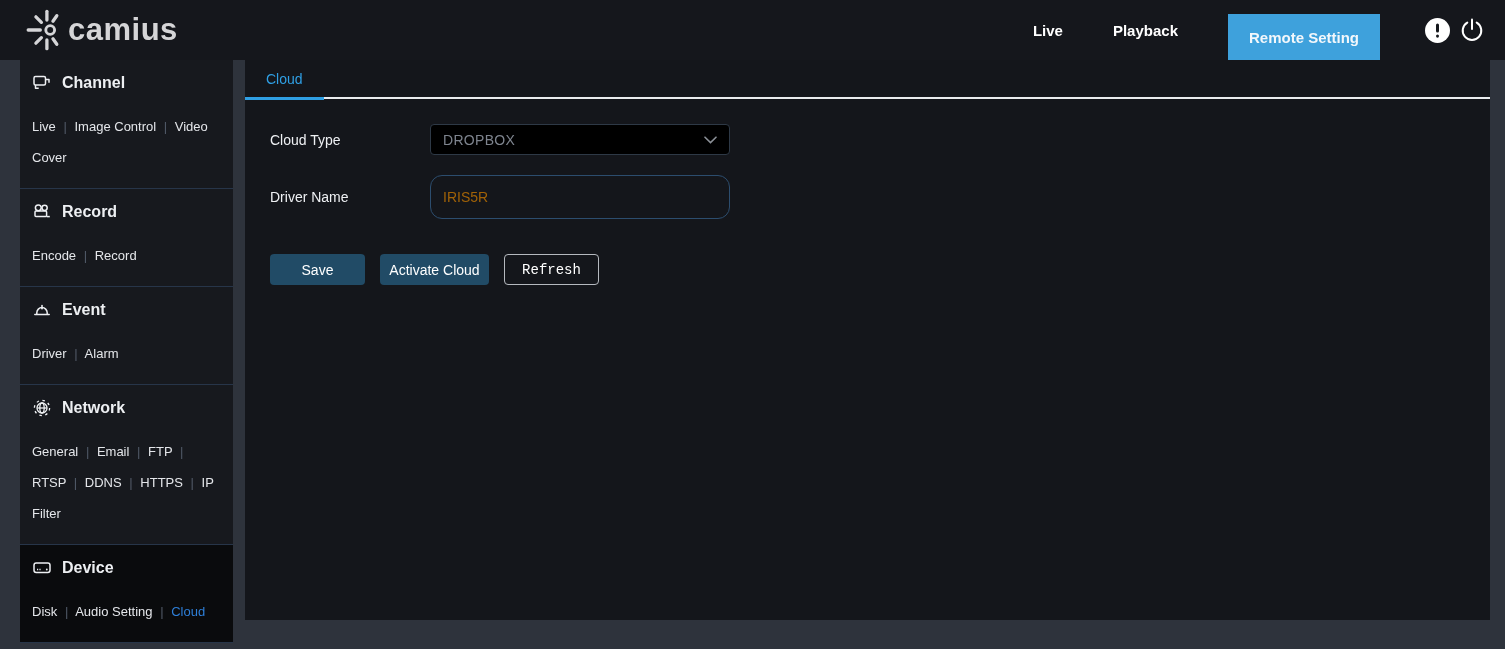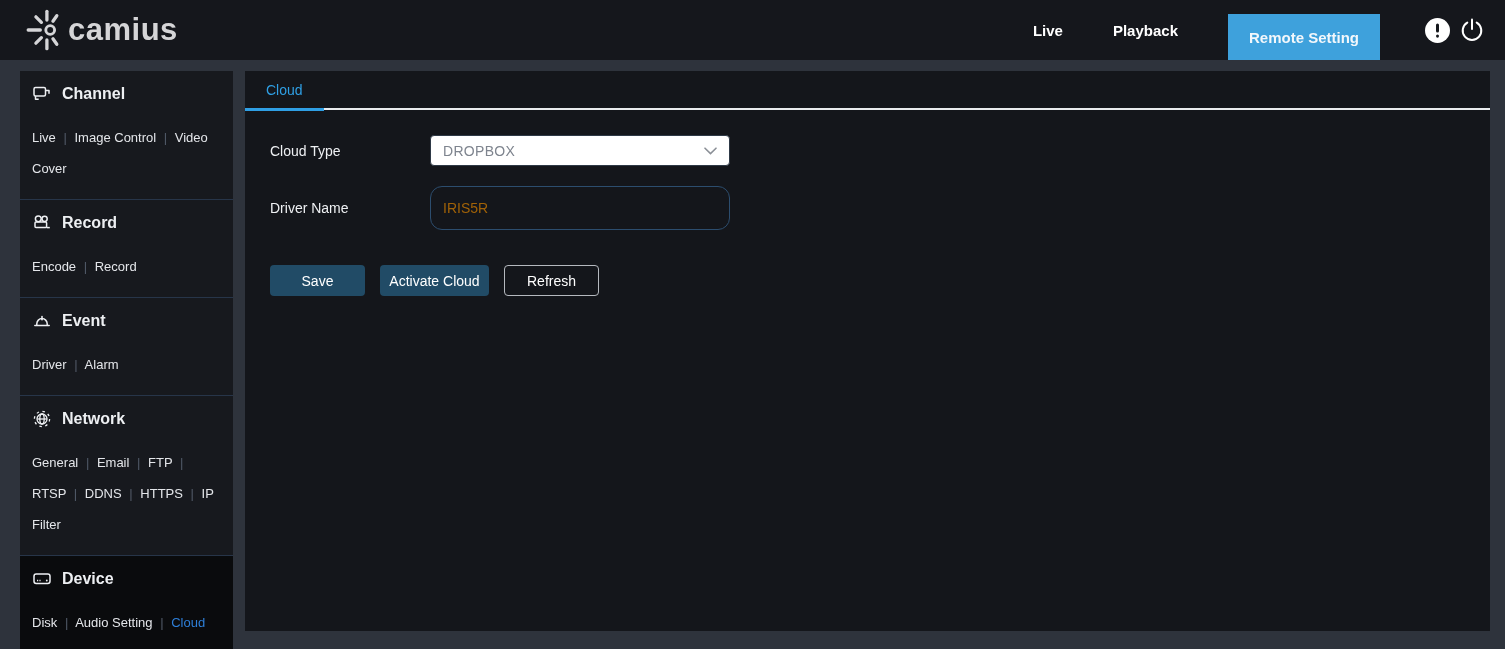--- a/index.html
+++ b/index.html
@@ -11,21 +11,21 @@
   .brand { display:flex; align-items:center; gap:2px; }
   .brand-name { color:#d5d5d7; font-size:31px; font-weight:bold; letter-spacing:.5px; margin-left:-4px; }
   .nav { margin-left:auto; display:flex; align-items:center; height:100%; }
   .nav-item { color:#fff; font-weight:bold; font-size:15px; margin-right:50px; cursor:pointer; }
   .nav-item.active { background:#3ea1dc; height:46px; padding:0 21px; display:flex; align-items:center;
                      align-self:flex-end; margin-right:0; color:#f2f7fb; }
   .header-icons { display:flex; align-items:center; gap:9px; margin-left:44px; }
   .hicon { width:26px; height:26px; display:flex; align-items:center; justify-content:center; cursor:pointer; }
 
   
-  .shell { display:flex; margin-top:11px; height:560px; padding:0 15px 0 20px; gap:12px; }
+  .shell { display:flex; height:560px; padding:0 15px 0 20px; gap:12px; }
 
   
   .sidebar { width:213px; background:#17191e; display:flex; flex-direction:column; }
   .side-section { padding:13px 10px 15px 12px; border-bottom:1px solid #273549; }
   .side-section.active { background:#0a0b0d; }
   .side-head { display:flex; align-items:center; gap:10px; margin-bottom:18px; height:20px; }
   .stitle { color:#edeff2; font-size:16px; font-weight:bold; }
   .sicon { width:20px; height:20px; display:flex; align-items:center; justify-content:center; }
   .side-links { font-size:13px; color:#e4e6ea; line-height:31px; }
   .side-links .link { cursor:pointer; color:#e4e6ea; text-decoration:none; }
@@ -41,32 +41,32 @@
   .form { padding:25px 0 0 25px; }
   .row { display:flex; align-items:center; margin-bottom:26px; height:31px; }
   .flabel { width:160px; font-size:14px; color:#eef0f3; }
 
   .toggle { width:40px; height:21px; border-radius:11px; background:#424750; position:relative; cursor:pointer; }
   .toggle[data-state="on"] { background:#3c9ddb; }
   .toggle .knob { position:absolute; top:2px; left:2px; width:17px; height:17px; border-radius:50%;
                   background:#f3f5f7; transition:transform .1s; }
   .toggle[data-state="on"] .knob { transform:translateX(19px); }
 
-  .select { width:300px; height:31px; border:1px solid #2e3946; border-radius:4px; background:#ffffff;
+  .select { width:300px; height:31px; border:1px solid #2e3946; border-radius:4px; background:#000000;
             display:flex; align-items:center; justify-content:space-between; padding:0 12px; cursor:pointer; }
   .select-value { color:#7e848e; font-size:14px; letter-spacing:.3px; }
 
   .text-input { width:300px; height:44px; background:transparent; border:1px solid #2c4d6e; border-radius:12px;
                 color:#a16207; font-size:14px; padding:0 12px; font-family:"Liberation Sans", sans-serif; outline:none; }
 
   .btnrow { display:flex; gap:15px; margin-top:42px;align-items:center; }
   .btn { height:31px; border-radius:4px; font-size:14px; color:#fff; border:none; cursor:pointer;
          font-family:"Liberation Sans", sans-serif; }
   .btn.primary { background:#214b66; }
-  .btn.outline { background:transparent; border:1px solid #b5b9bf; }
+  .btn.outline { background:transparent; border:1px solid #b5b9bf;font-family:Liberation Mono, monospace; }
   .btn-save { width:95px; } .btn-activate { width:109px; } .btn-refresh { width:95px; }
 
   svg { display:block; }
 </style>
 </head>
 <body>
 
 <div class="page">
 
   <header class="header">

